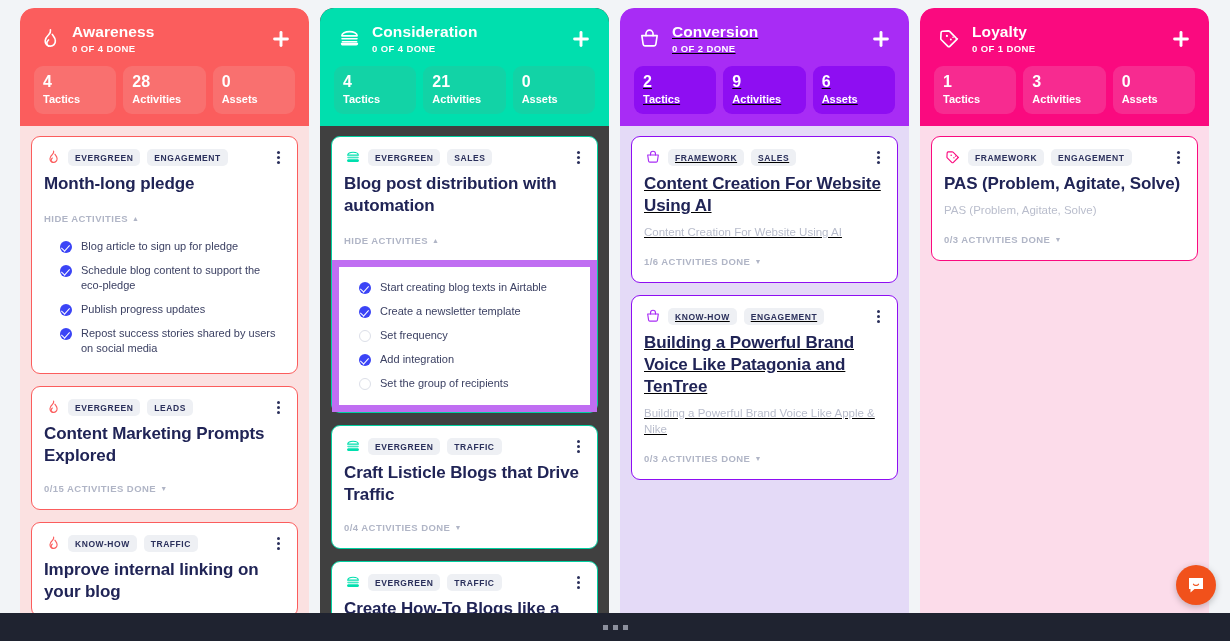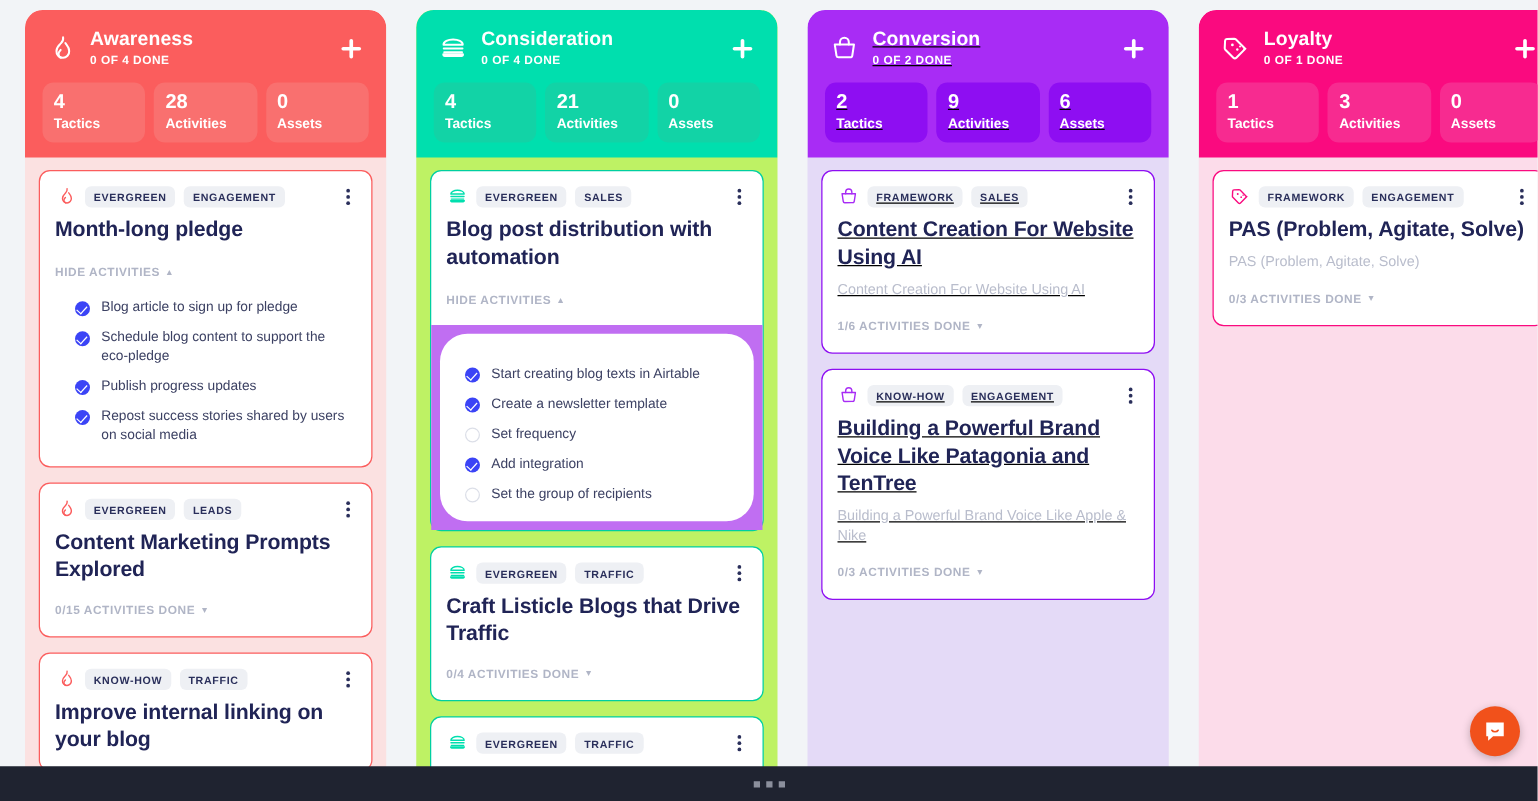--- a/index.html
+++ b/index.html
@@ -7,21 +7,21 @@
     width: 1230px; height: 641px;
     background: #f2f4f7;
     font-family: "Liberation Sans", sans-serif;
     overflow: hidden;
   }
 
   .board {
     position: relative;
     width: 1224px; height: 641px;
     display: flex;
-    gap: 24px;
+    gap: 11px;
     padding: 8px 20px 0 20px;
     background: #f2f4f7;
   }
 
   
   .col {
     width: 289px;
     flex: 0 0 289px;
     border-radius: 14px 14px 0 0;
     display: flex;
@@ -212,22 +212,21 @@
     font-size: 11px;
     line-height: 15px;
   }
   .highlight-wrap {
     background: #c06ef2;
     margin: 12px -12px 0 -12px;
     padding: 7px;
   }
   .highlight-inner {
     background: #fff;
-    padding: 25px 14px 14px 20px;
-    border-radius: 22px;
+    padding: 13px 14px 14px 20px;
   }
 
   
   .bottombar {
     position: absolute;
     left: 0; bottom: 0;
     width: 1230px; height: 28px;
     background: #1f2330;
     display: flex;
     align-items: center;
@@ -357,21 +356,21 @@
             <div class="kebab">
               <i></i>
               <i></i>
               <i></i>
             </div>
           </div>
           <div class="card-title">Improve internal linking on your blog</div>
         </div>
       </div>
     </div>
-    <div class="col" style="background: #bef264; justify-content: center;">
+    <div class="col" style="background: #404040; justify-content: center;">
       <div class="col-head" style="background: rgb(0, 223, 174);">
         <div class="col-head-top">
           <span class="col-icon">
             <svg width="23" height="23" viewBox="0 0 24 24" fill="none" stroke="#ffffff" stroke-width="1.7" stroke-linecap="round" stroke-linejoin="round">
               <path d="M4 9.2c0-2.6 3.6-4.4 8-4.4s8 1.8 8 4.4z"></path>
               <path d="M4.2 12.3h15.6"></path>
               <path d="M4.6 15.4h14.8"></path>
               <path d="M5 18.5c-.7 0-1.2-.6-1.2-1.3h16.4c0 .7-.5 1.3-1.2 1.3z"></path>
             </svg>
           </span>

